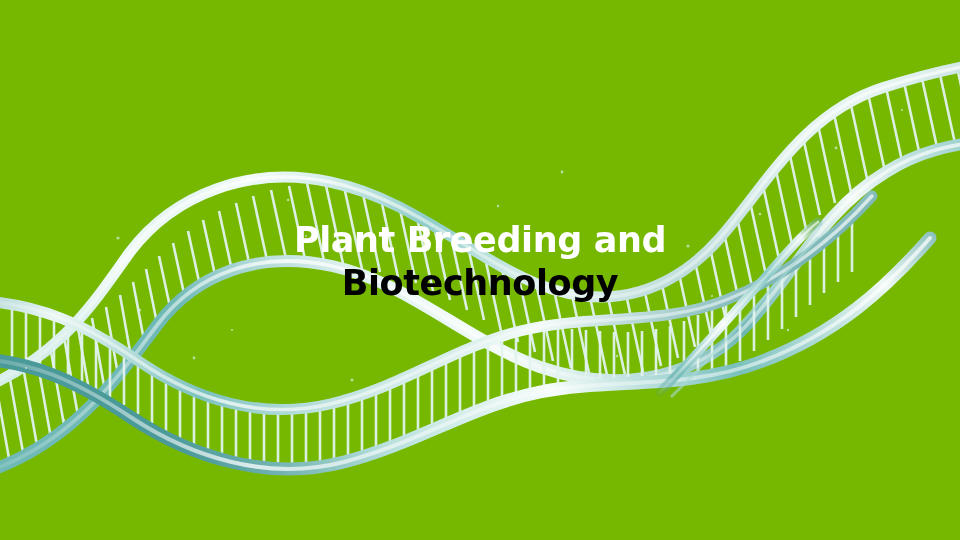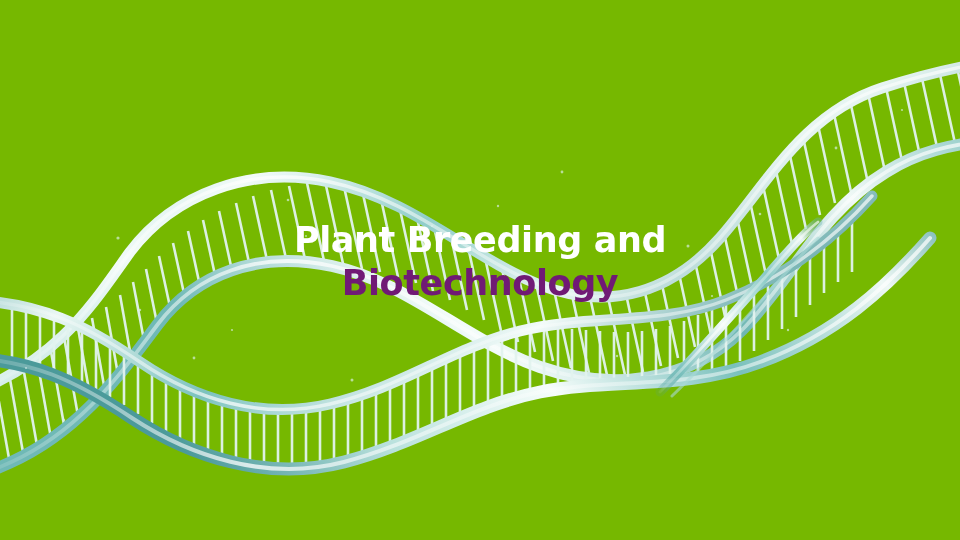--- a/index.html
+++ b/index.html
@@ -369,16 +369,16 @@
       <circle cx="788" cy="330" r="1.2"></circle>
       <circle cx="836" cy="148" r="1.4"></circle>
       <circle cx="902" cy="110" r="1.1"></circle>
       <circle cx="64" cy="420" r="1.2"></circle>
       <circle cx="26" cy="368" r="1.0"></circle>
     </g>
   </svg>
 
   <div id="title-block">
     <span class="title-line line1" style="color: rgb(255, 255, 255);">Plant Breeding and</span>
-    <span class="title-line line2" style="color: #701a75; text-align: center;">Biotechnology</span>
+    <span class="title-line line2" style="color: #000000; text-align: center;">Biotechnology</span>
   </div>
 
 </div>
 
 </body></html>

